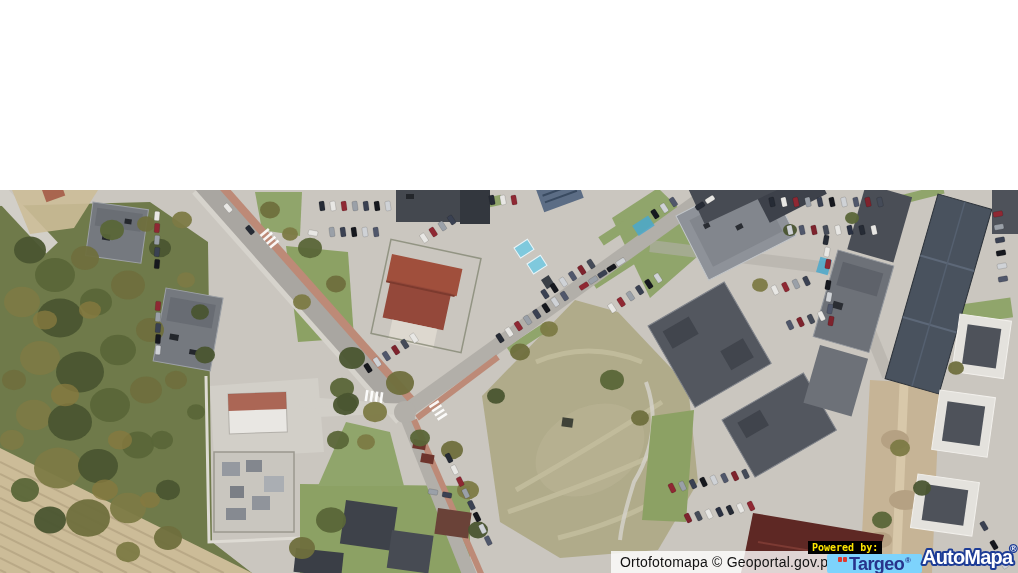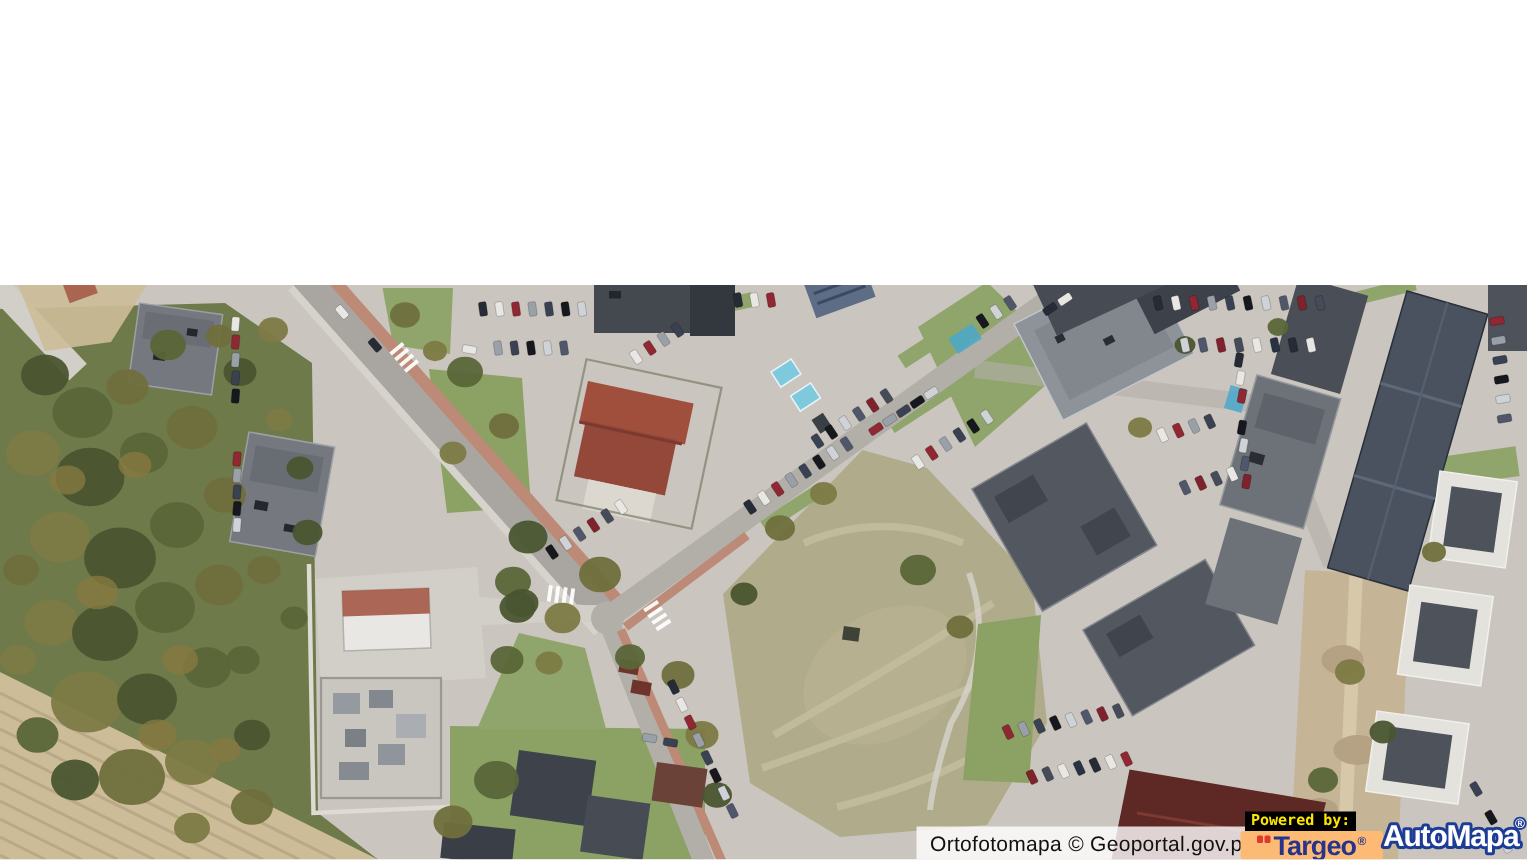--- a/index.html
+++ b/index.html
@@ -28,27 +28,27 @@
   .s-concrete{stroke:var(--concrete);fill:none;}
   .s-fieldl{stroke:var(--field-light);fill:none;}
 
   
   .attribution{
     position:absolute;left:611px;top:551px;height:22px;line-height:22px;
     padding:0 9px;font-size:14px;letter-spacing:.2px;white-space:nowrap;
     color:var(--attribution-text-color);background:var(--attribution-bg);
   }
   .powered{
-    position:absolute;left:830px;top:541px;height:13px;line-height:13px;
+    position:absolute;left:808px;top:541px;height:13px;line-height:13px;
     padding:0 4px;font-family:"DejaVu Sans Mono",monospace;font-weight:bold;
     font-size:10px;color:var(--powered-by-yellow);background:var(--powered-by-bg);
     white-space:nowrap;
   }
   .targeo{
-    position:absolute;left:827px;top:554px;width:95px;height:19px;background:#fdba74;
+    position:absolute;left:827px;top:554px;width:95px;height:19px;background:#7dd3fc;
     display:flex;align-items:center;justify-content:center;border-radius:2px;
   }
   .targeo-quote{display:flex;gap:1px;margin:-8px 2px 0 0;}
   .targeo-quote i{display:block;width:4px;height:5px;border-radius:1px;background:var(--targeo-red);}
   .targeo-text{font-size:18px;font-weight:bold;line-height:1;letter-spacing:-0.6px;color:var(--targeo-blue);}
   .targeo-reg{font-size:8px;font-weight:bold;color:var(--targeo-blue);margin:-7px 0 0 1px;}
   .automapa{position:absolute;left:920px;top:540px;width:102px;height:32px;}
   .automapa text{
     font-family:"Liberation Sans",sans-serif;font-weight:bold;
     fill:var(--automapa-fill);stroke:var(--automapa-outline);

